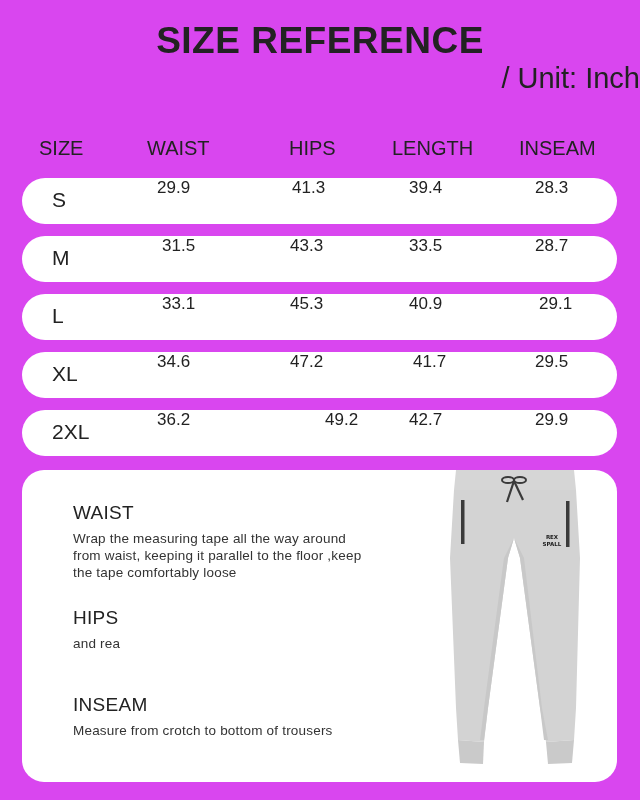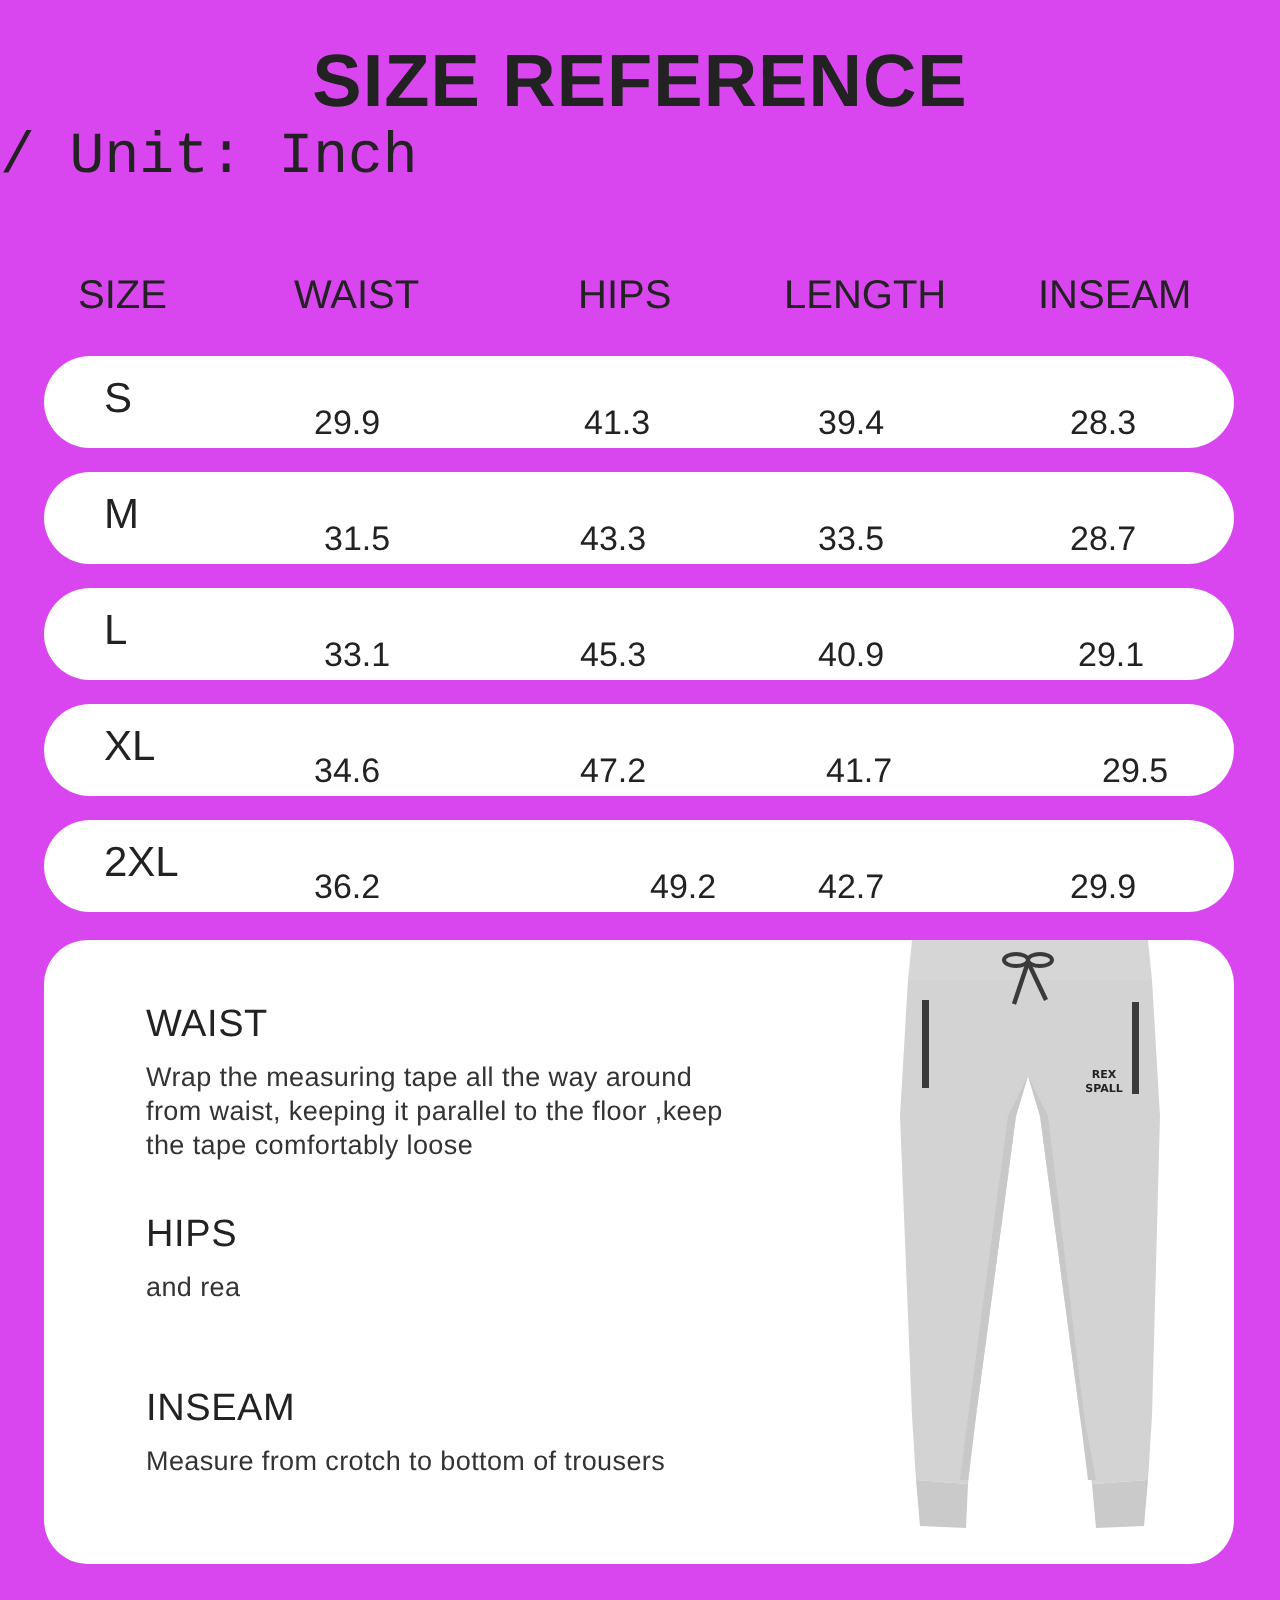--- a/index.html
+++ b/index.html
@@ -12,37 +12,37 @@
     .page { position: relative; width: 640px; height: 800px; background: #d946ef; }
 
     .title {
       position: absolute; top: 20px; left: 0; width: 640px;
       text-align: center; font-size: 37px; font-weight: bold;
       letter-spacing: 0.5px; color: #222;
       font-family: "Liberation Sans", sans-serif;
     }
     .subtitle {
       position: absolute; top: 62px; left: 0; width: 640px;
-      text-align: left; font-size: 29px; color: #222;
-      font-family: Liberation Mono, monospace;
+      text-align: right; font-size: 29px; color: #222;
+      font-family: Liberation Sans, sans-serif;
     }
 
     .header-row {
       position: absolute; top: 137px; left: 0; width: 640px; height: 22px;
       font-size: 20px; color: #222;
       font-family: "Liberation Sans", sans-serif;
     }
     .header-row span { position: absolute; top: 0; }
 
     .size-row {
       position: absolute; left: 22px; width: 595px; height: 46px;
       background: #ffffff; border-radius: 23px;
       font-family: "Liberation Sans", sans-serif;
     }
-    .size-row span { position: absolute; top: 24px; font-size: 17px; color: #222; }
+    .size-row span { position: absolute; top: 0; font-size: 17px; color: #222; }
     .size-row .size-label { font-size: 21px; top: 10px; }
 
     .info-card {
       position: absolute; left: 22px; top: 470px; width: 595px; height: 312px;
       background: #ffffff; border-radius: 22px;
       font-family: "Liberation Sans", sans-serif;
     }
     .info-block { position: absolute; left: 51px; width: 360px; }
     .info-title { font-size: 19px; color: #222; letter-spacing: 0.3px; }
     .info-text { font-size: 13.5px; line-height: 17px; color: #333; margin-top: 6px; letter-spacing: 0.2px; }
@@ -87,21 +87,21 @@
     <span style="left:268px;">45.3</span>
     <span style="left:387px;">40.9</span>
     <span style="left:517px;">29.1</span>
   </div>
 
   <div class="size-row" style="top:352px;">
     <span class="size-label" style="left:30px;">XL</span>
     <span style="left:135px;">34.6</span>
     <span style="left:268px;">47.2</span>
     <span style="left:391px;">41.7</span>
-    <span style="left:513px;margin-left:16px;">29.5</span>
+    <span style="left:513px;">29.5</span>
   </div>
 
   <div class="size-row" style="top:410px;">
     <span class="size-label" style="left:30px;">2XL</span>
     <span style="left:135px;">36.2</span>
     <span style="left:268px;margin-left:35px;">49.2</span>
     <span style="left:387px;">42.7</span>
     <span style="left:513px;">29.9</span>
   </div>
 

